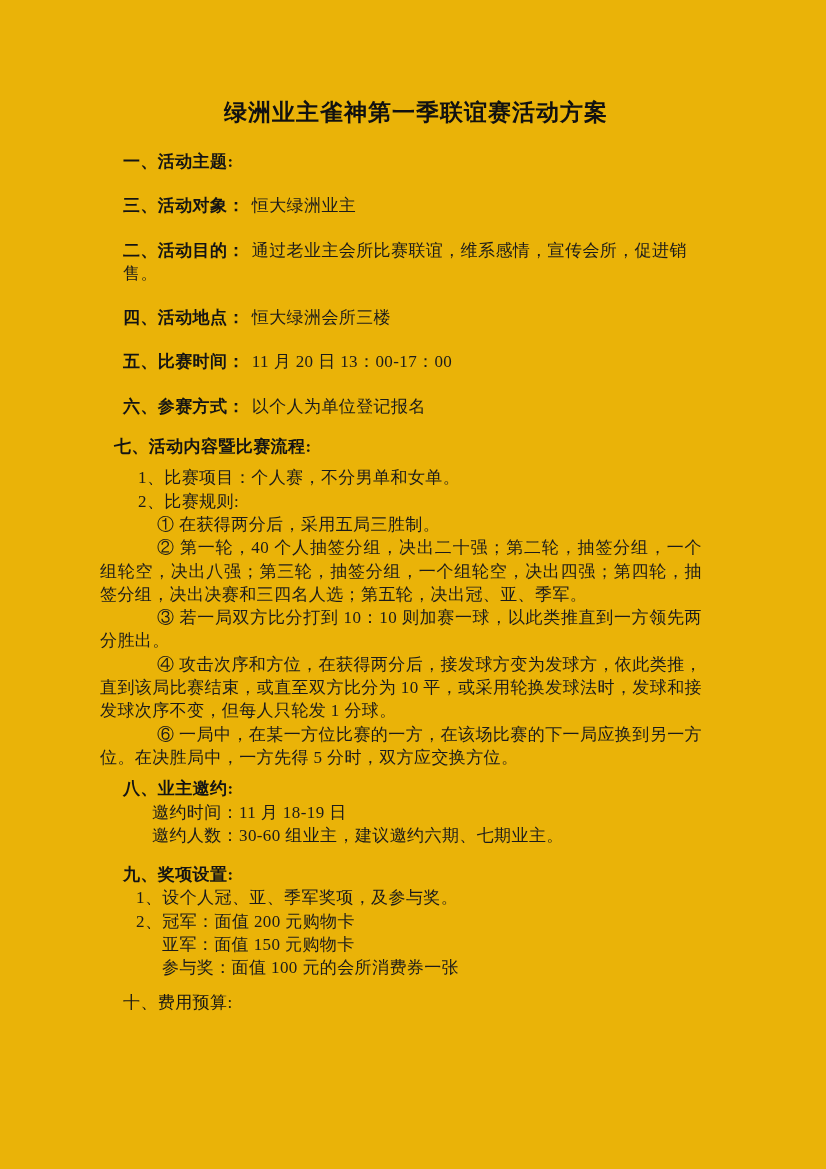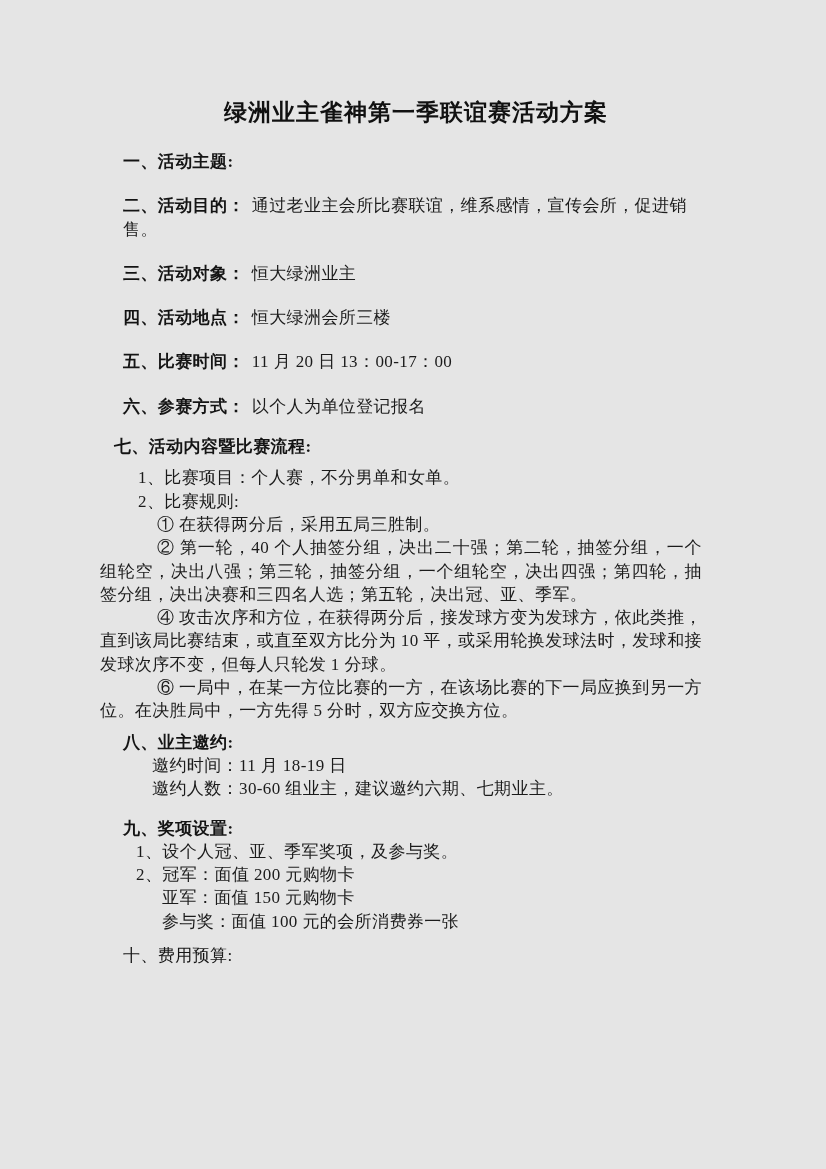--- a/index.html
+++ b/index.html
@@ -1,21 +1,21 @@
 <!DOCTYPE html>
 <html><head>
 <meta charset="utf-8">
 <style>
   html, body { margin: 0; padding: 0; background: #ffffff; }
   .page {
     position: relative;
     width: 826px;
     height: 1169px;
     margin: 0 auto;
-    background: #e5e5e5;
+    background: #eab308;
     box-sizing: border-box;
     padding: 98px 124px 0 100px;
     font-family: "Liberation Serif", "DejaVu Serif", serif;
     font-size: 17px;
     line-height: 23.3px;
     letter-spacing: 0.4px;
     color: #1b1b1b;
     overflow: hidden;
   }
   .title {
@@ -47,35 +47,36 @@
 </style>
 </head>
 <body>
 
 <div class="page">
 
   <h1 class="title"><span>绿洲业主雀神第一季联谊赛活动方案</span></h1>
 
   <p class="sec-h" style="margin-top:22px">一、活动主题:</p>
 
+  <p class="sec"><span class="b label-gap">三、活动对象：</span><span>恒大绿洲业主</span></p>
+
   <p class="sec"><span class="b label-gap">二、活动目的：</span><span>通过老业主会所比赛联谊，维系感情，宣传会所，促进销售。</span></p>
-
-  <p class="sec"><span class="b label-gap">三、活动对象：</span><span>恒大绿洲业主</span></p>
 
   <p class="sec"><span class="b label-gap">四、活动地点：</span><span>恒大绿洲会所三楼</span></p>
 
   <p class="sec"><span class="b label-gap">五、比赛时间：</span><span>11 月 20 日 13：00-17：00</span></p>
 
   <p class="sec"><span class="b label-gap">六、参赛方式：</span><span>以个人为单位登记报名</span></p>
 
   <p class="sec-h7">七、活动内容暨比赛流程:</p>
   <p class="item item-first">1、比赛项目：个人赛，不分男单和女单。</p>
   <p class="item">2、比赛规则:</p>
   <p class="rule">① 在获得两分后，采用五局三胜制。</p>
   <p class="rule">② 第一轮，40 个人抽签分组，决出二十强；第二轮，抽签分组，一个组轮空，决出八强；第三轮，抽签分组，一个组轮空，决出四强；第四轮，抽签分组，决出决赛和三四名人选；第五轮，决出冠、亚、季军。</p>
+  <p class="rule">③ 若一局双方比分打到 10：10 则加赛一球，以此类推直到一方领先两分胜出。</p>
   <p class="rule">④ 攻击次序和方位，在获得两分后，接发球方变为发球方，依此类推，直到该局比赛结束，或直至双方比分为 10 平，或采用轮换发球法时，发球和接发球次序不变，但每人只轮发 1 分球。</p>
   <p class="rule">⑥ 一局中，在某一方位比赛的一方，在该场比赛的下一局应换到另一方位。在决胜局中，一方先得 5 分时，双方应交换方位。</p>
 
   <p class="sec-h8">八、业主邀约:</p>
   <p class="inv-line">邀约时间：11 月 18-19 日</p>
   <p class="inv-line">邀约人数：30-60 组业主，建议邀约六期、七期业主。</p>
 
   <p class="sec-h9">九、奖项设置:</p>
   <p class="award-item">1、设个人冠、亚、季军奖项，及参与奖。</p>
   <p class="award-item">2、冠军：面值 200 元购物卡</p>

